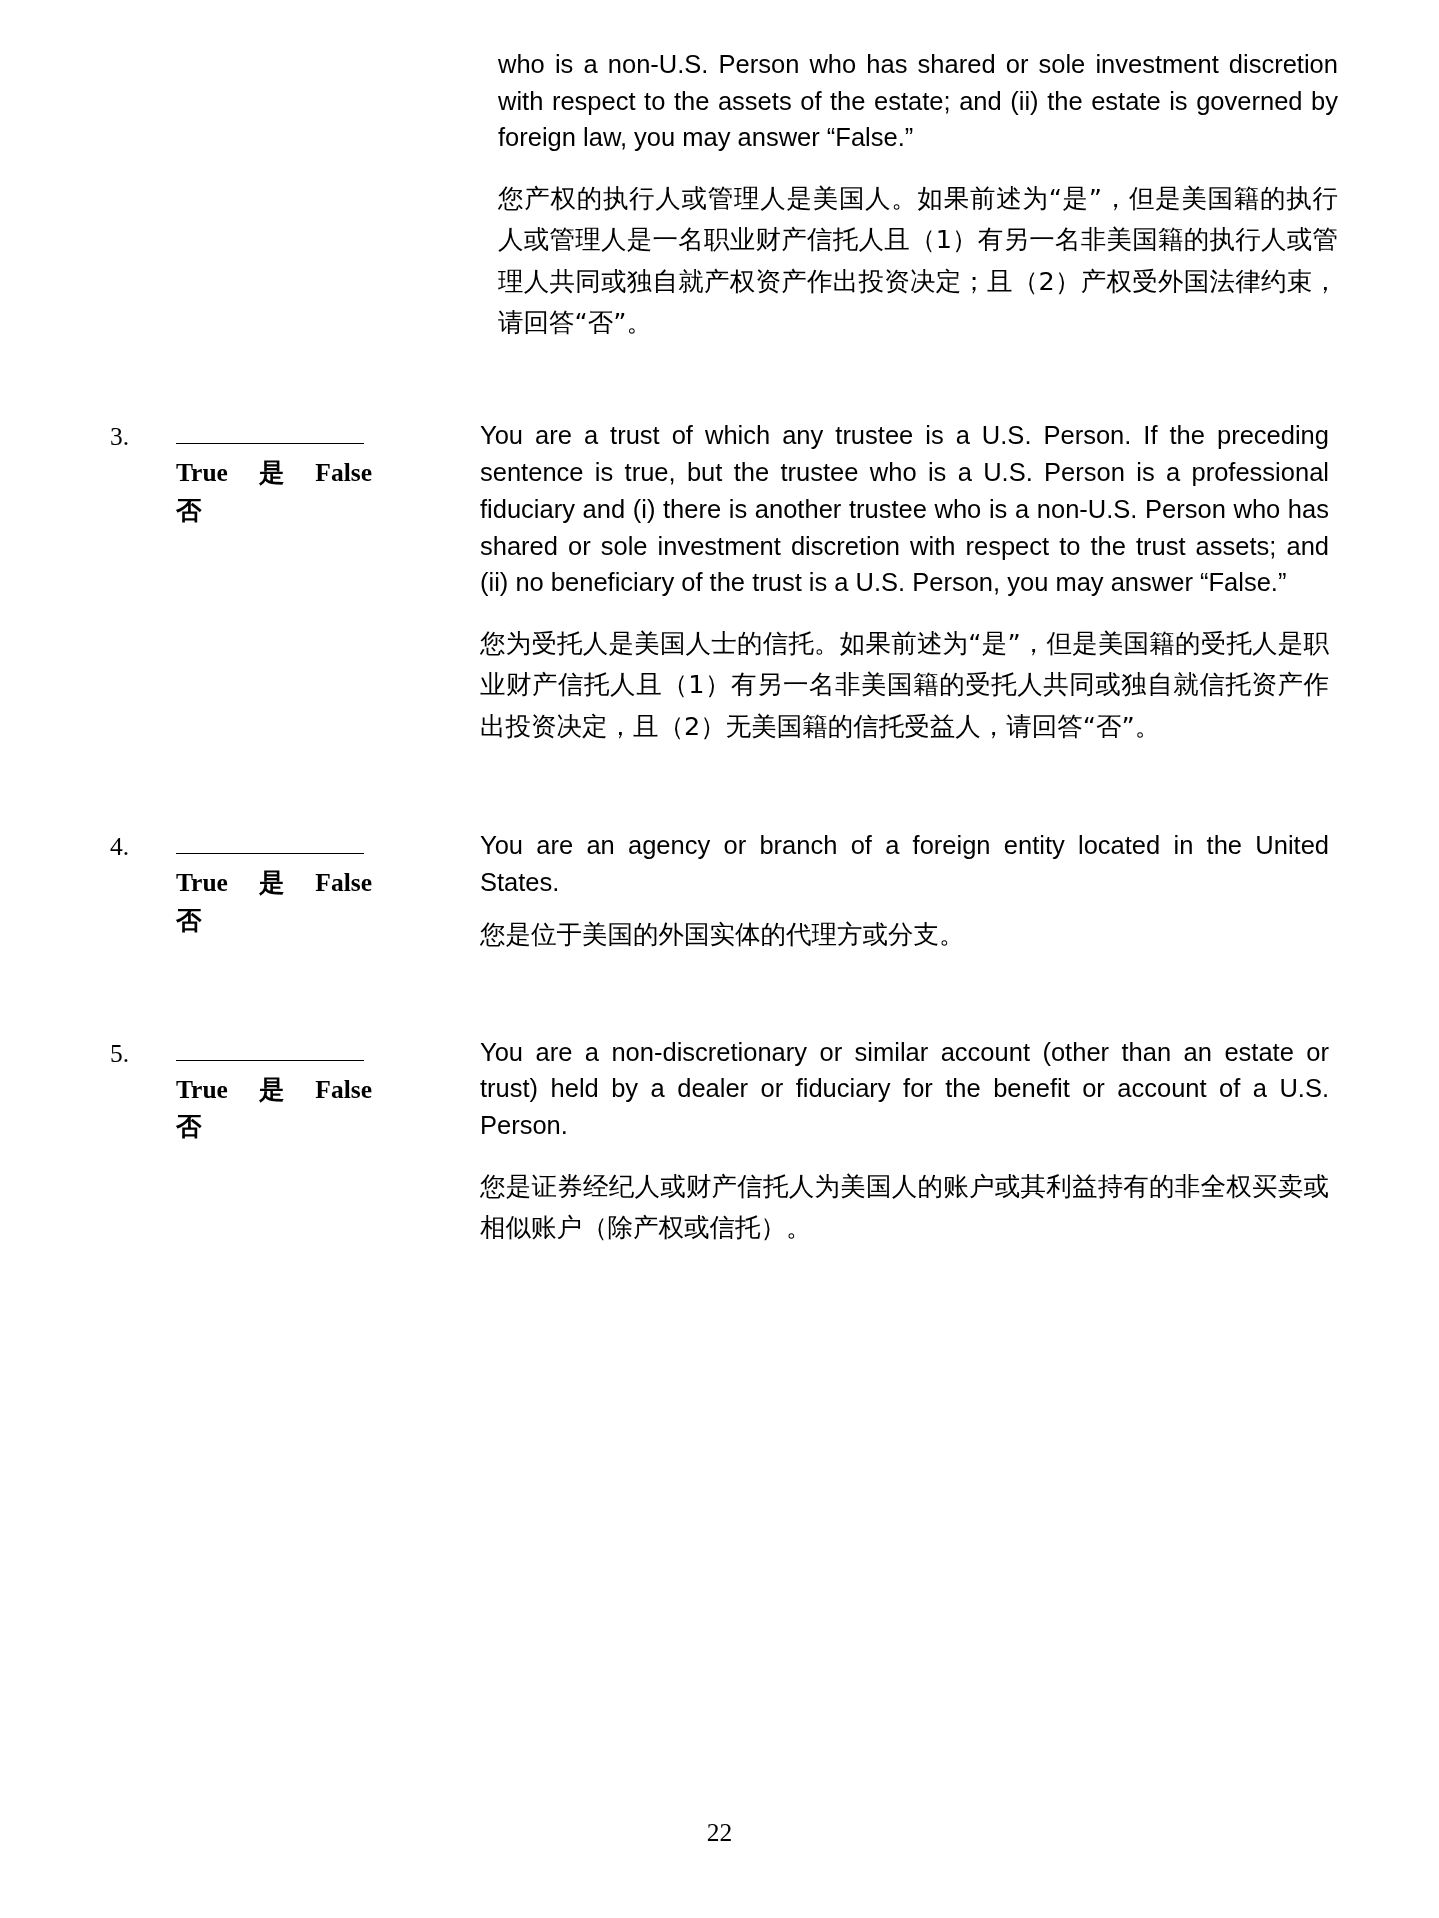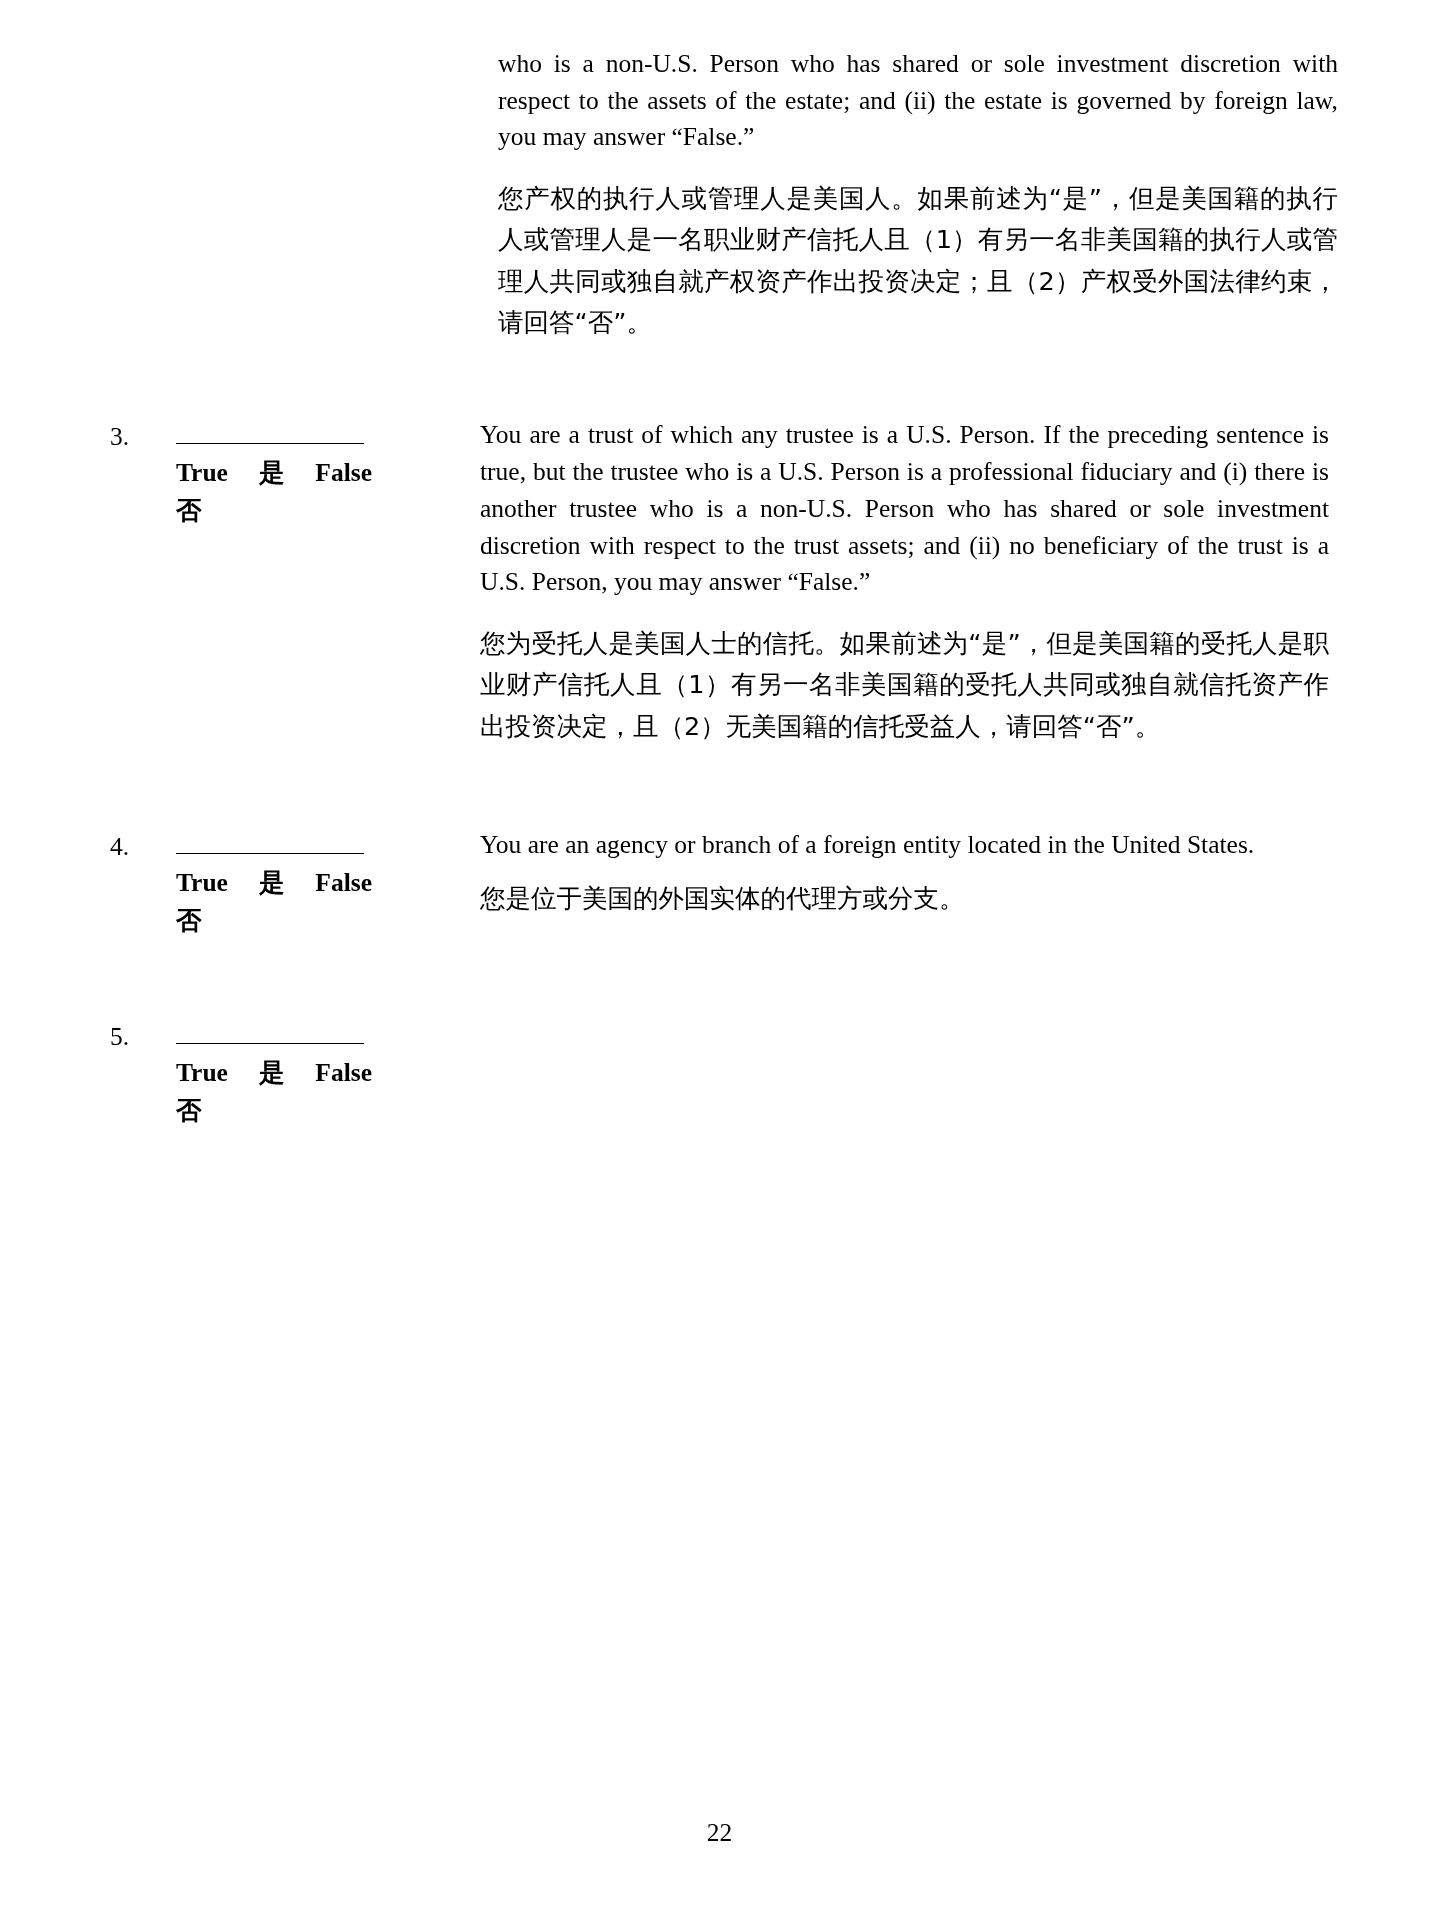--- a/index.html
+++ b/index.html
@@ -25,21 +25,21 @@
   
   .cont-block {
     margin-left: 388px;
     width: 840px;
   }
   .en-text {
     font-size: 25.5px;
     line-height: 1.44;
     text-align: justify;
     text-justify: inter-word;
-    font-family: Liberation Serif, serif;
+    font-family: Liberation Sans, sans-serif;
   }
   .zh-text {
     font-size: 25.5px;
     line-height: 1.62;
     text-align: justify;
     font-family: "DejaVu Sans", "Liberation Sans", sans-serif;
     margin-top: 22px;
   }
   .zh-text.tight { margin-top: 14px; }
 
@@ -155,17 +155,21 @@
       <div class="answer-line"></div>
       <div class="answer-labels">
         <div class="labels-row">
           <span>True</span>
           <span class="lbl-shi">是</span>
           <span>False</span>
         </div>
         <span class="lbl-fou">否</span>
       </div>
     </div>
+    <div class="body-col">
+      <div class="en-text">You are a non-discretionary or similar account (other than an estate or trust) held by a dealer or fiduciary for the benefit or account of a U.S. Person.</div>
+      <div class="zh-text">您是证券经纪人或财产信托人为美国人的账户或其利益持有的非全权买卖或相似账户（除产权或信托）。</div>
+    </div>
   </div>
 
   <div class="page-number">22</div>
 
 </div>
 
 </body></html>

